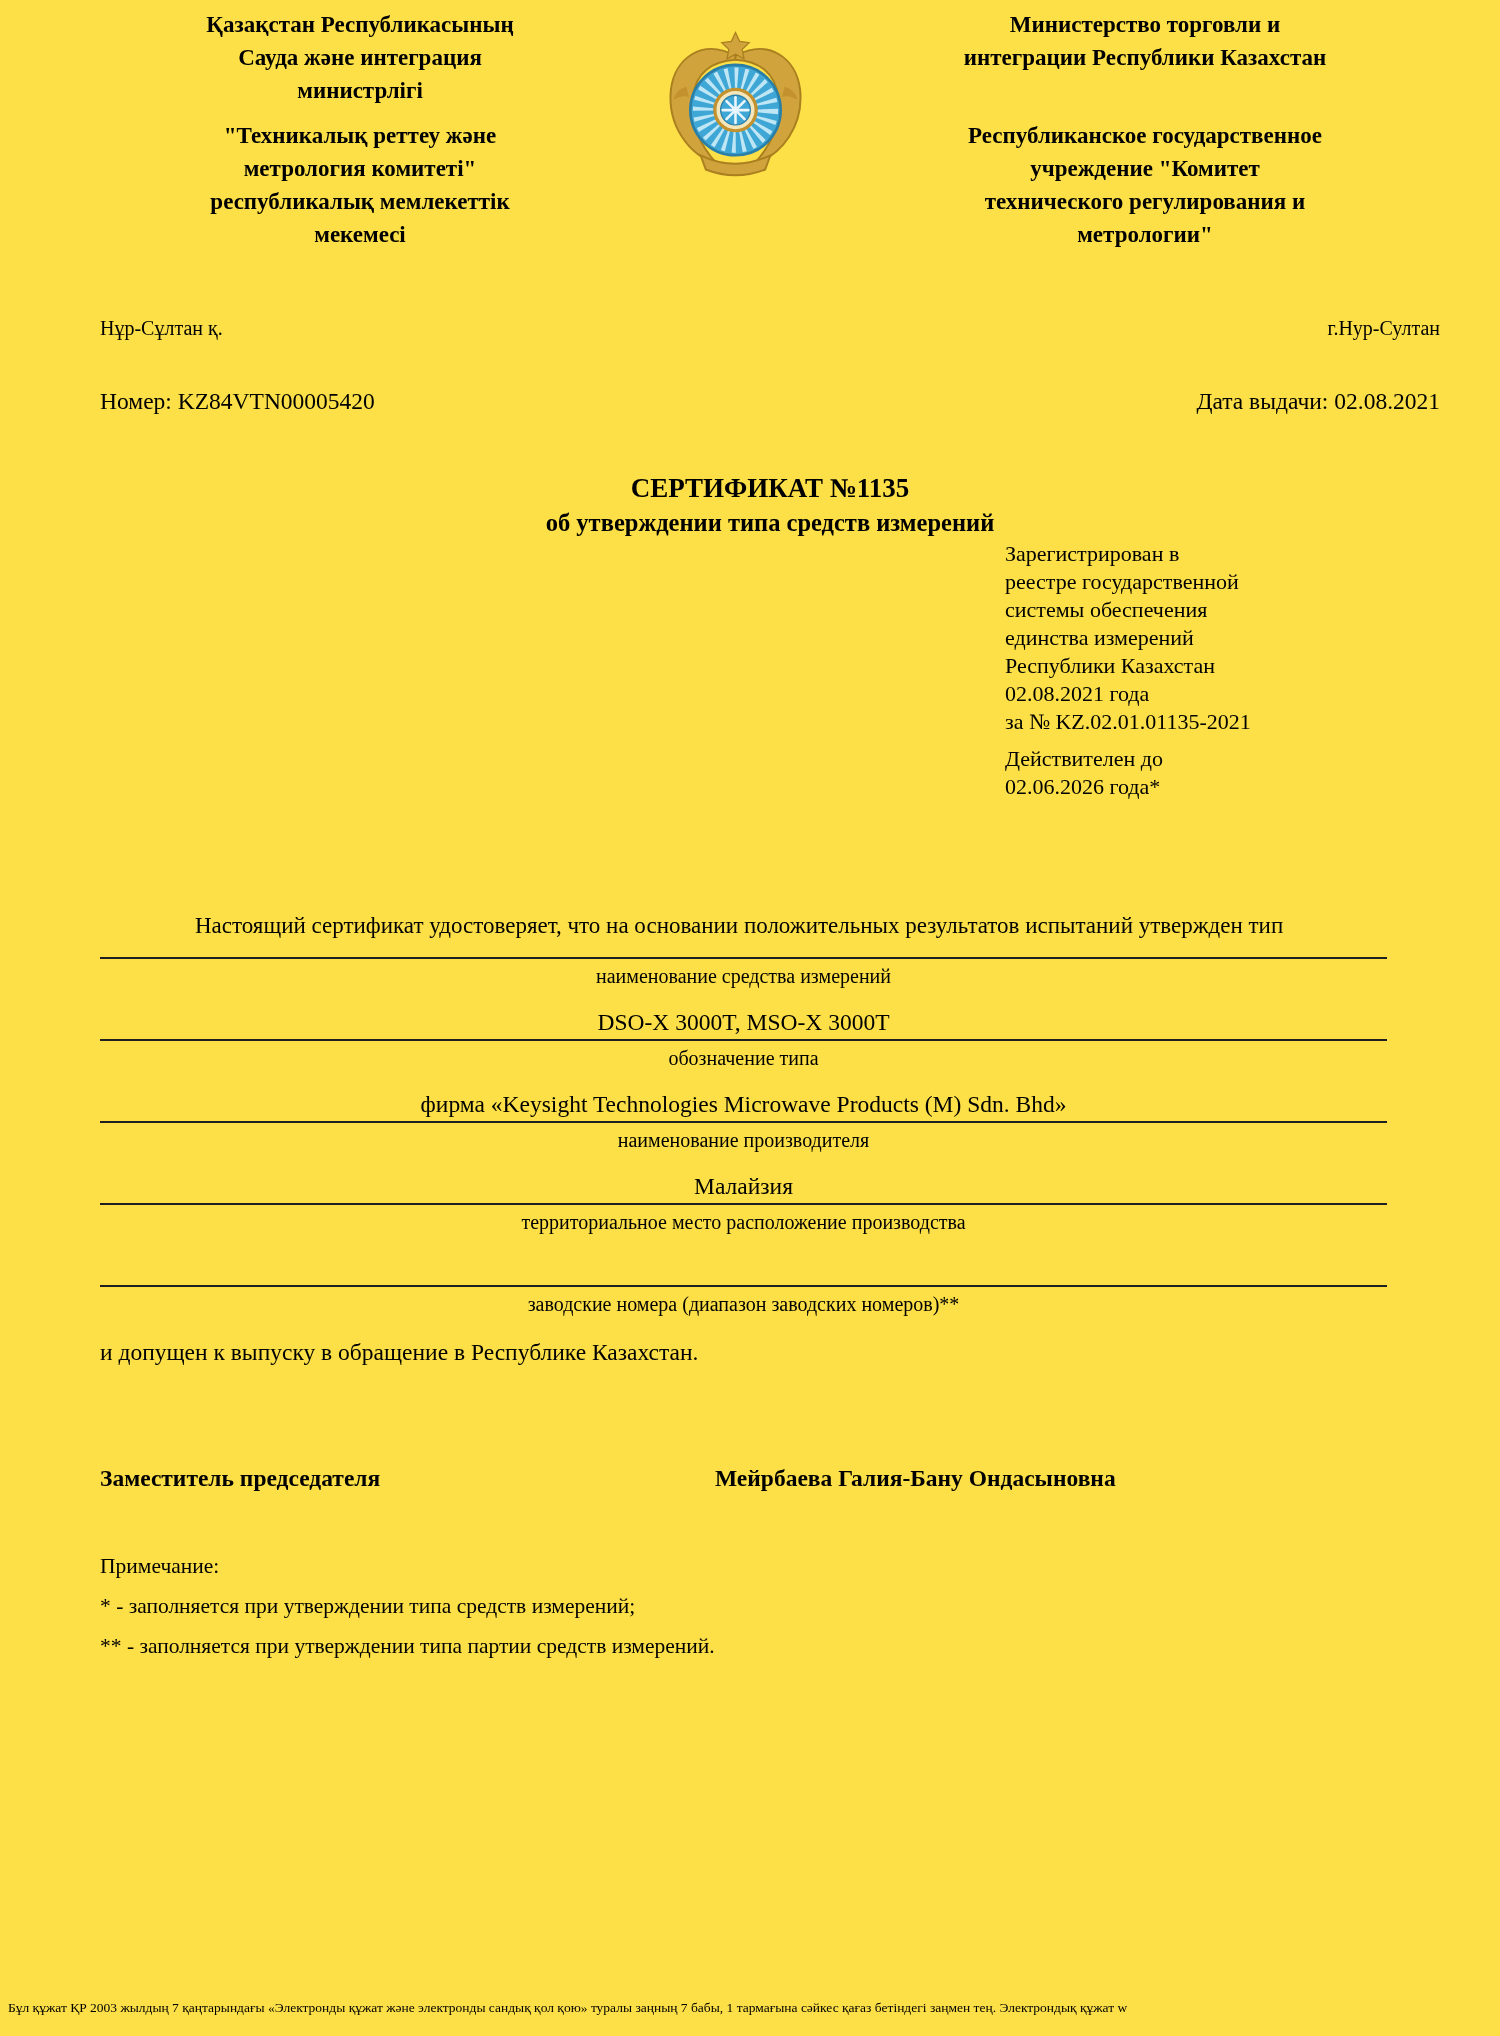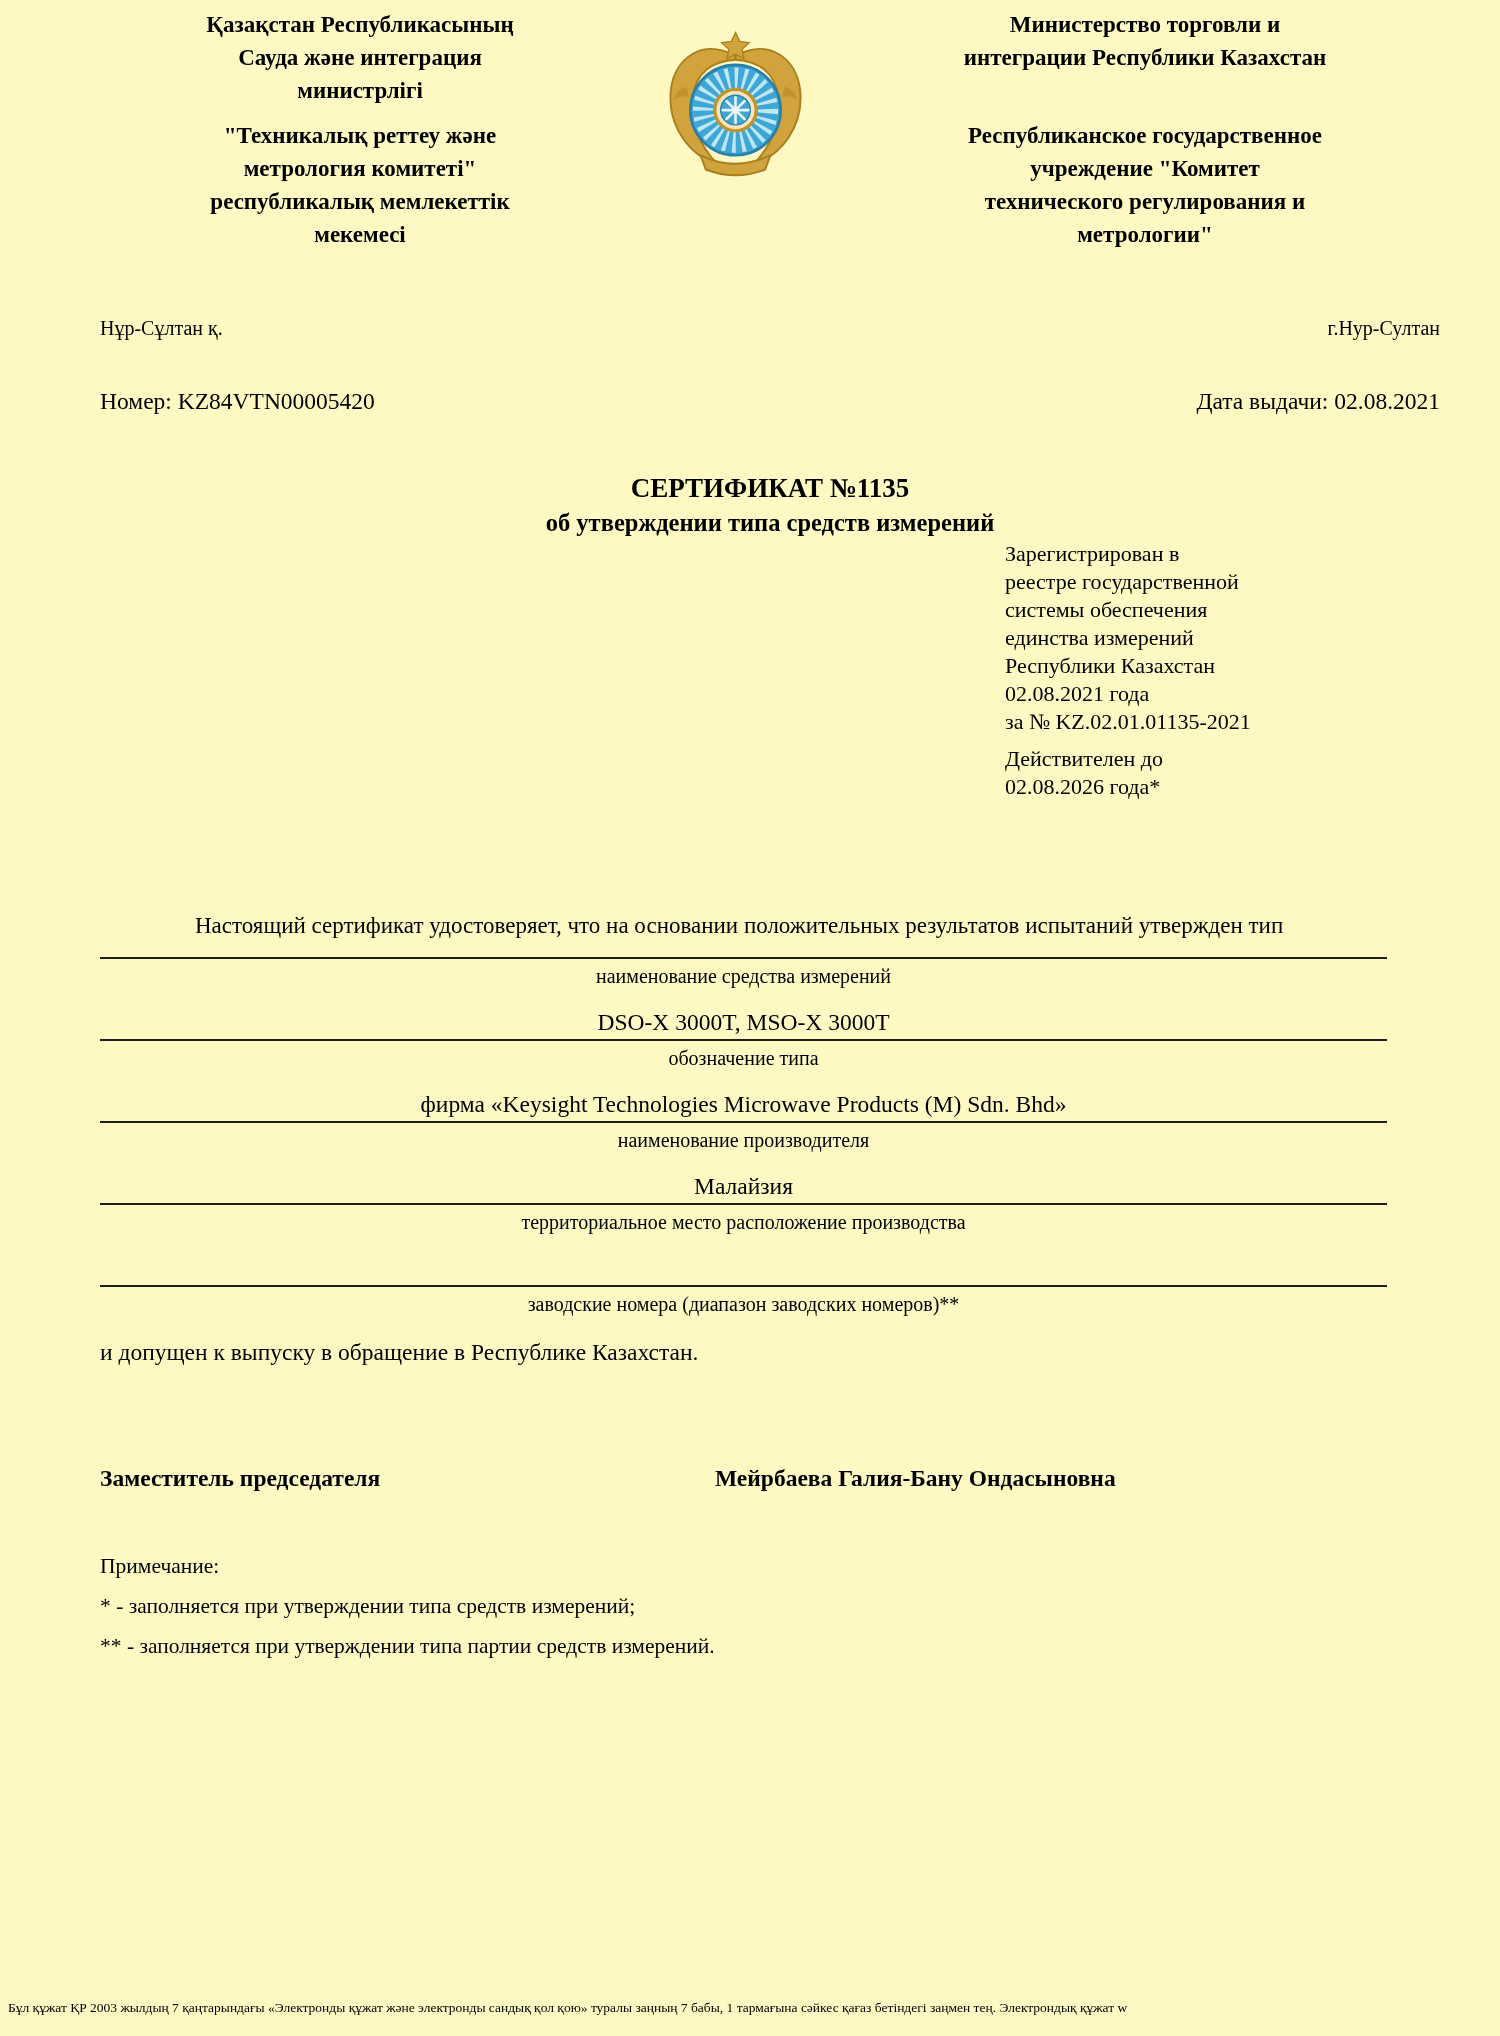--- a/index.html
+++ b/index.html
@@ -2,21 +2,21 @@
 <html><head>
 <meta charset="utf-8">
 <style>
   * { margin: 0; padding: 0; box-sizing: border-box; }
   html, body { background: #888; }
   body { display: flex; justify-content: center; }
   .page {
     position: relative;
     width: 1500px;
     height: 2036px;
-    background: #fef9c3;
+    background: #fde047;
     color: #000;
     font-family: "Liberation Serif", "DejaVu Serif", serif;
     padding: 8px 60px 0 100px;
     overflow: hidden;
   }
 
   
   .header {
     display: grid;
     grid-template-columns: 520px 230px 590px;
@@ -190,21 +190,21 @@
 
   <div class="reg-block">
     <p>Зарегистрирован в
 реестре государственной
 системы обеспечения
 единства измерений
 Республики Казахстан
 02.08.2021 года
 за № KZ.02.01.01135-2021</p>
     <p>Действителен до
-02.08.2026 года*</p>
+02.06.2026 года*</p>
   </div>
 
   <p class="intro">Настоящий сертификат удостоверяет, что на основании положительных результатов испытаний утвержден тип</p>
 
   <div class="fields">
 
     <div class="field">
       <div class="field-line"></div>
       <div class="field-caption">наименование средства измерений</div>
     </div>

